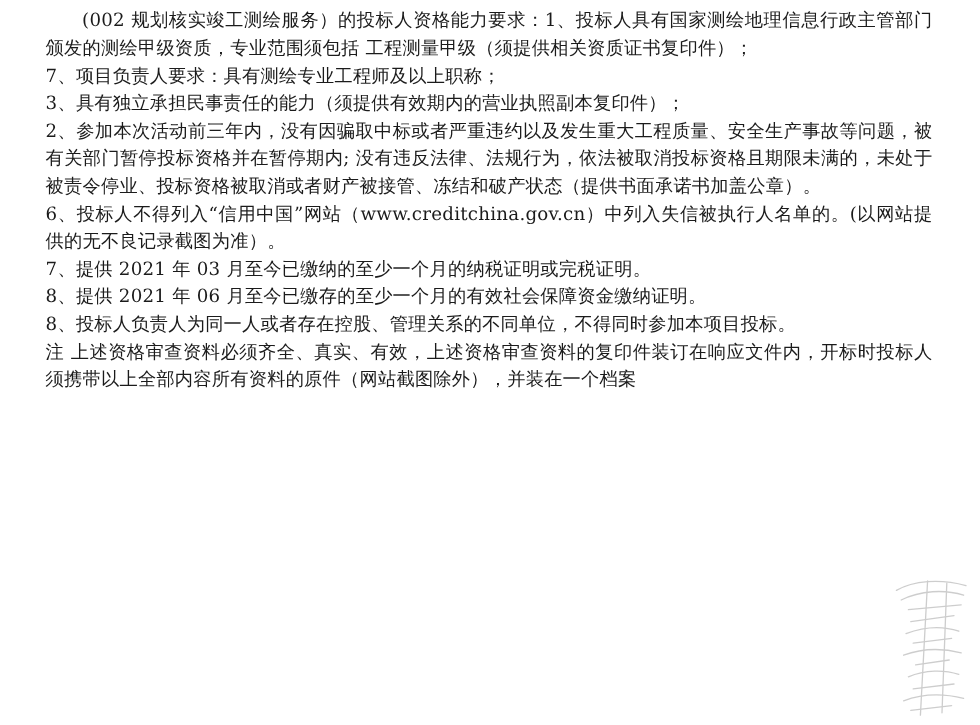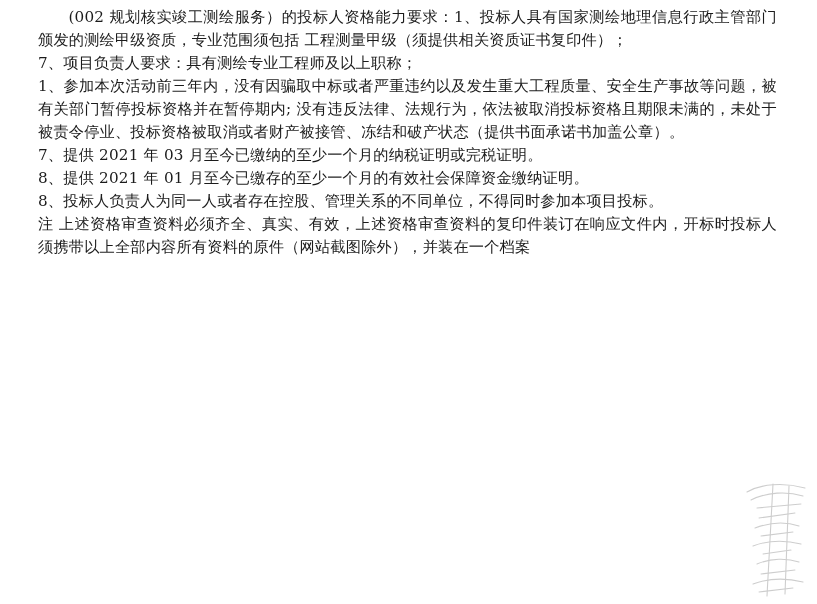--- a/index.html
+++ b/index.html
@@ -54,23 +54,25 @@
     display: block;
   }
 </style>
 </head>
 <body>
 
 <div id="doc">
   <div class="page-body">
     <p class="para indent">(002 规划核实竣工测绘服务）的投标人资格能力要求：1、投标人具有国家测绘地理信息行政主管部门颁发的测绘甲级资质，专业范围须包括 工程测量甲级（须提供相关资质证书复印件）；</p>
     <p class="para">7、项目负责人要求：具有测绘专业工程师及以上职称；</p>
-    <p class="para">1、参加本次活动前三年内，没有因骗取中标或者严重违约以及发生重大工程质量、安全生产事故等问题，被有关部门暂停投标资格并在暂停期内; 没有违反法律、法规行为，依法被取消投标资格且期限未满的，未处于被责令停业、投标资格被取消或者财产被接管、冻结和破产状态（提供书面承诺书加盖公章）。</p>
+    <p class="para">3、具有独立承担民事责任的能力（须提供有效期内的营业执照副本复印件）；</p>
+    <p class="para">2、参加本次活动前三年内，没有因骗取中标或者严重违约以及发生重大工程质量、安全生产事故等问题，被有关部门暂停投标资格并在暂停期内; 没有违反法律、法规行为，依法被取消投标资格且期限未满的，未处于被责令停业、投标资格被取消或者财产被接管、冻结和破产状态（提供书面承诺书加盖公章）。</p>
+    <p class="para">6、投标人不得列入“信用中国”网站（www.creditchina.gov.cn）中列入失信被执行人名单的。(以网站提供的无不良记录截图为准）。</p>
     <p class="para">7、提供 2021 年 03 月至今已缴纳的至少一个月的纳税证明或完税证明。</p>
-    <p class="para">8、提供 2021 年 01 月至今已缴存的至少一个月的有效社会保障资金缴纳证明。</p>
+    <p class="para">8、提供 2021 年 06 月至今已缴存的至少一个月的有效社会保障资金缴纳证明。</p>
     <p class="para">8、投标人负责人为同一人或者存在控股、管理关系的不同单位，不得同时参加本项目投标。</p>
     <p class="para">注 上述资格审查资料必须齐全、真实、有效，上述资格审查资料的复印件装订在响应文件内，开标时投标人须携带以上全部内容所有资料的原件（网站截图除外），并装在一个档案</p>
   </div>
 
   <div class="watermark">
     <svg width="70" height="124" viewBox="0 0 70 124" xmlns="http://www.w3.org/2000/svg">
       <g stroke="#8a8a8a" stroke-width="1.1" fill="none" stroke-linecap="round">
         <path d="M4 14 C 18 6, 40 4, 62 10"></path>
         <path d="M8 22 C 24 14, 44 13, 60 18"></path>
         <path d="M14 30 L 58 26"></path>

